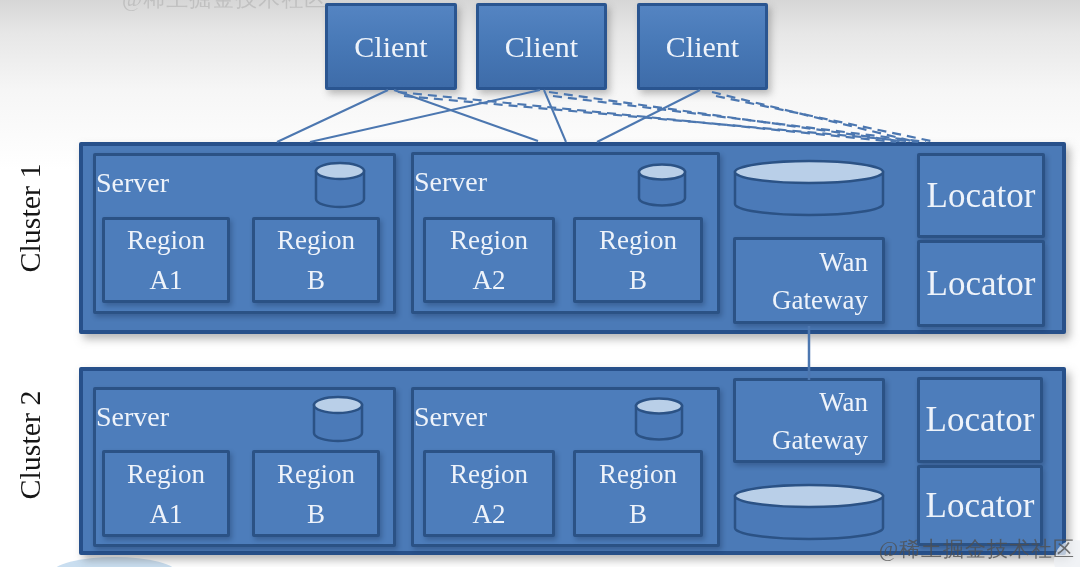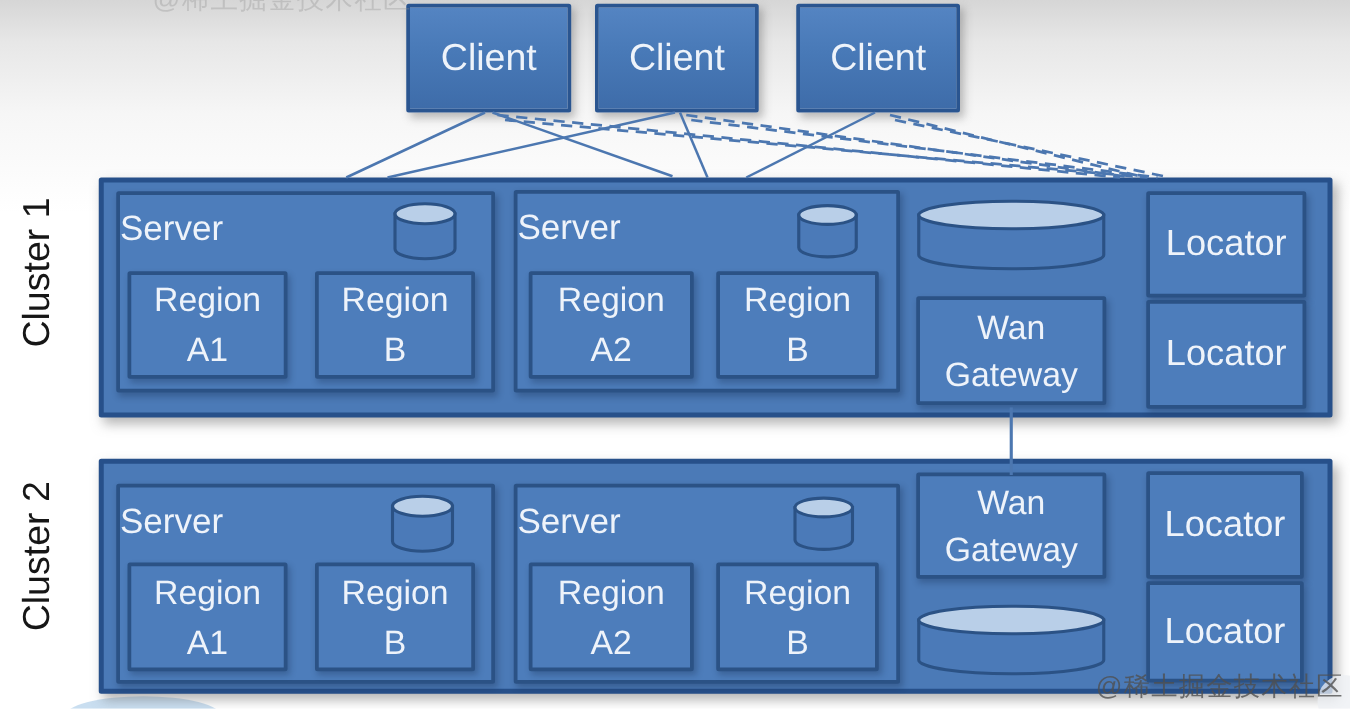--- a/index.html
+++ b/index.html
@@ -1,18 +1,18 @@
 <!DOCTYPE html>
 <html><head>
 <meta charset="utf-8">
 <style>
   html,body { margin:0; padding:0; background:#ffffff; }
   .stage {
     position:relative; width:1080px; height:567px; overflow:hidden;
-    font-family:Liberation Sans, sans-serif;
+    font-family:Liberation Serif, serif;
     background:linear-gradient(180deg,#d6d6d6 0%,#e7e7e7 6%,#f6f6f6 16%,#ffffff 30%,#ffffff 100%);
   }
   .node {
     position:absolute; box-sizing:border-box;
     display:flex; align-items:center; justify-content:center; text-align:center;
     color:#eef3fa; border-radius:2px;
   }
   .client {
     background:linear-gradient(180deg,#5484c2 0%,#4879b7 45%,#3e6ca9 100%);
     border:3px solid #2a5590; font-size:30px;
@@ -26,23 +26,23 @@
   }
   .inner {
     background:#4d7dbb; border:3px solid #2b5285;
     box-shadow:2px 3px 5px rgba(15,35,70,.30);
     z-index:3;
   }
   .server { align-items:flex-start; font-size:28px; }
   .server .server-label { display:block; width:100%; text-align:left; margin-top:11px; }
   .region { font-size:27px; line-height:40px; z-index:4; }
   .region .wrap { display:inline-block; max-width:96px; }
-  .wan { font-size:27px; line-height:38px; }
+  .wan { font-size:27px; line-height:38px;text-align:right; }
   .wan .wrap { display:inline-block; max-width:118px; }
-  .locator { font-size:29px;text-align:center; }
+  .locator { font-size:35px;text-align:center; }
   .cluster-label {
     position:absolute; width:200px; height:40px; line-height:40px;
     text-align:center; font-size:30px; color:#161616;
     transform:rotate(-90deg); z-index:2;
   }
   .lines-layer { position:absolute; left:0; top:0; z-index:5; pointer-events:none; }
   .wm-bottom {
     position:absolute; right:5px; bottom:4px; z-index:8;
     font-size:21px; color:#4f4f4f; opacity:.78; letter-spacing:1px;
   }

